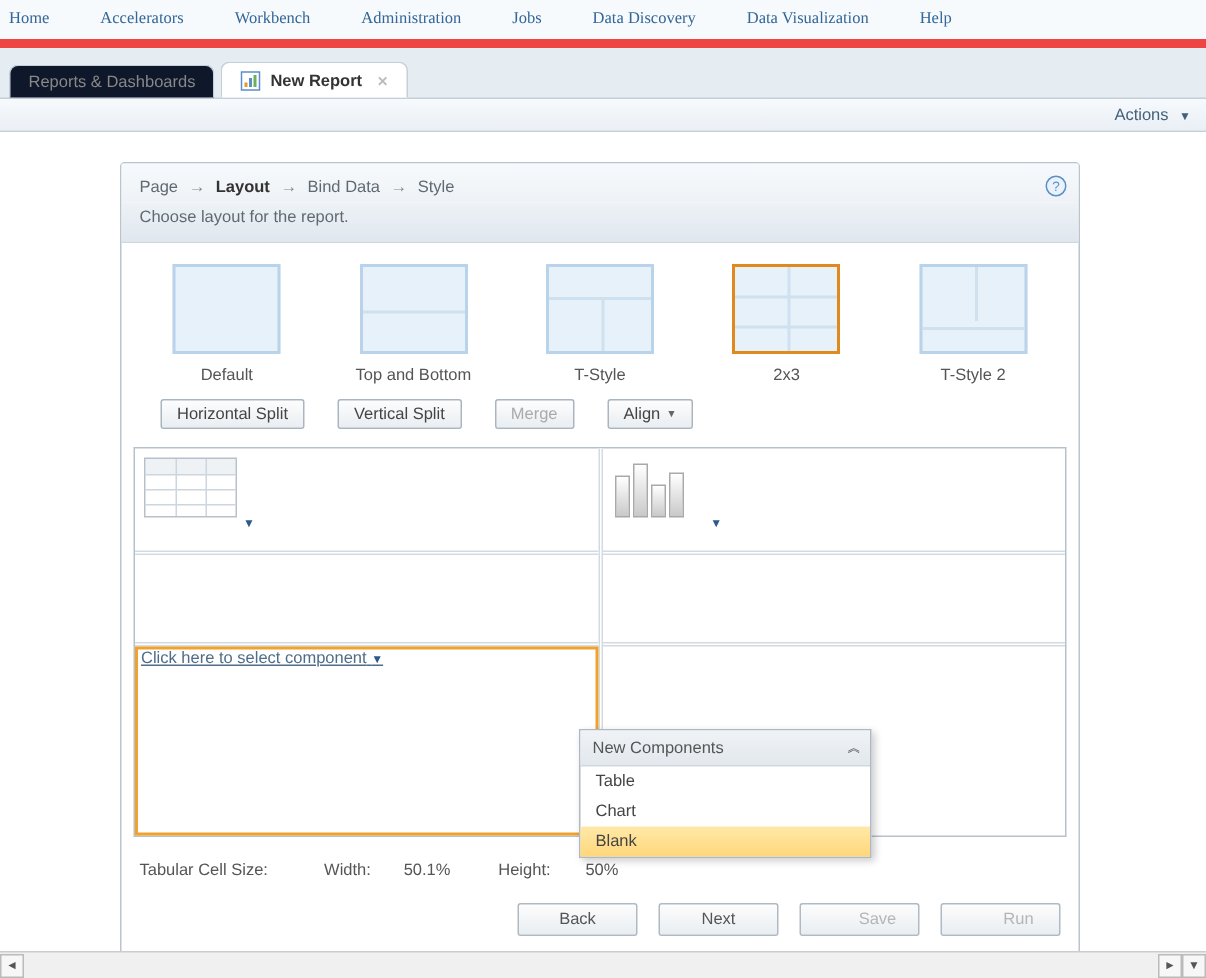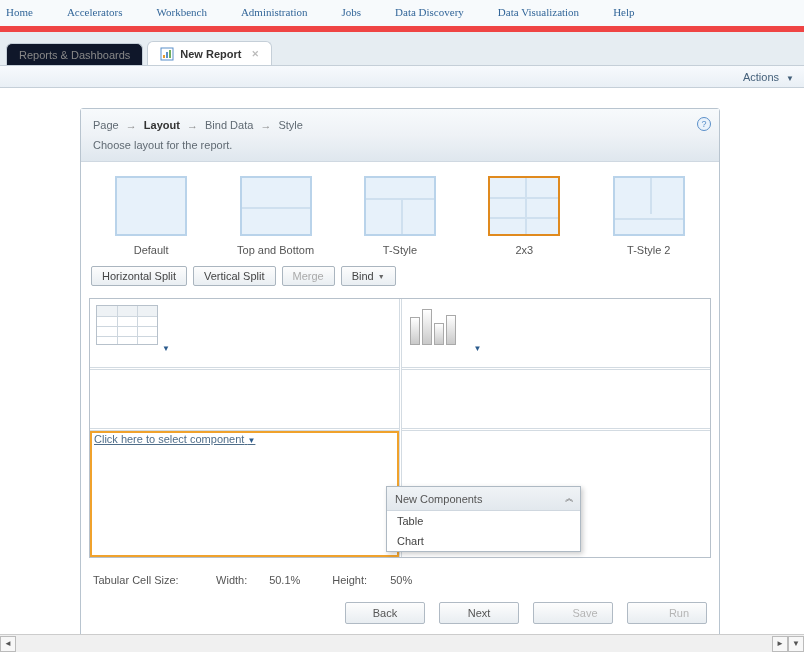--- a/index.html
+++ b/index.html
@@ -126,21 +126,21 @@
   .layout-label { color:#555; }
   .toolbar2 {
     display:flex; gap:6px; padding:4px 10px 8px 10px;
   }
   .btn {
     border:1px solid #aab5bf;
     background:linear-gradient(#fdfdfd,#e9eef2);
     padding:3px 10px;
     color:#444;
     border-radius:2px;
-    display:flex; align-items:center; gap:4px;
+    display:flex; align-items:center; gap:4px;margin-left:16px;
   }
   .btn.disabled { color:#aaa; }
   .btn .drop { font-size:7px; color:#666; }
   .designgrid {
     margin: 4px 8px 10px 8px;
     border:1px solid #b7c1cb;
     height: 260px;
     display:grid;
     grid-template-columns: 1fr 3px 1fr;
     grid-template-rows: 68px 3px 58px 3px 1fr;
@@ -320,21 +320,21 @@
       <div class="btn">
           <span>Horizontal Split</span>
         </div>
       <div class="btn">
           <span>Vertical Split</span>
         </div>
       <div class="btn disabled">
           <span>Merge</span>
         </div>
       <div class="btn">
-        <span>Bind</span>
+        <span>Align</span>
         <span class="drop">▼</span>
       </div>
     </div>
 
     <div class="designgrid">
 
       <div class="cell" style="grid-column:1;grid-row:1">
         <div class="table-thumb">
           <div class="bline"></div>
             <div class="vline1"></div>
@@ -389,20 +389,21 @@
   </div>
 </div>
 
 <div class="popup">
   <div class="popup-head">
     <span>New Components</span>
     <span class="chevrons">︽</span>
   </div>
   <div class="popup-item">Table</div>
   <div class="popup-item">Chart</div>
+  <div class="popup-item hover">Blank</div>
 </div>
 
 <div class="scrollrow">
   <div class="arrow">◄</div>
   <div class="track"></div>
   <div class="arrow">►</div>
   <div class="arrow">▼</div>
 </div>
 
 </body></html>

